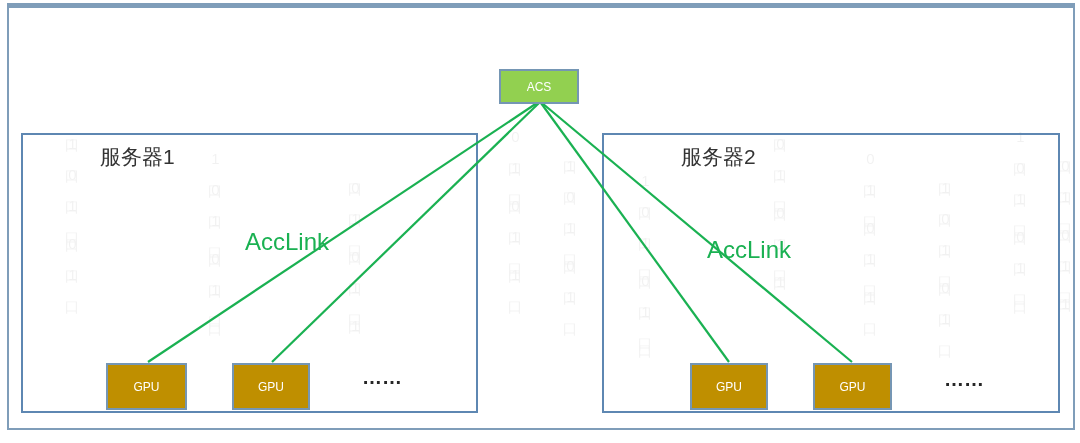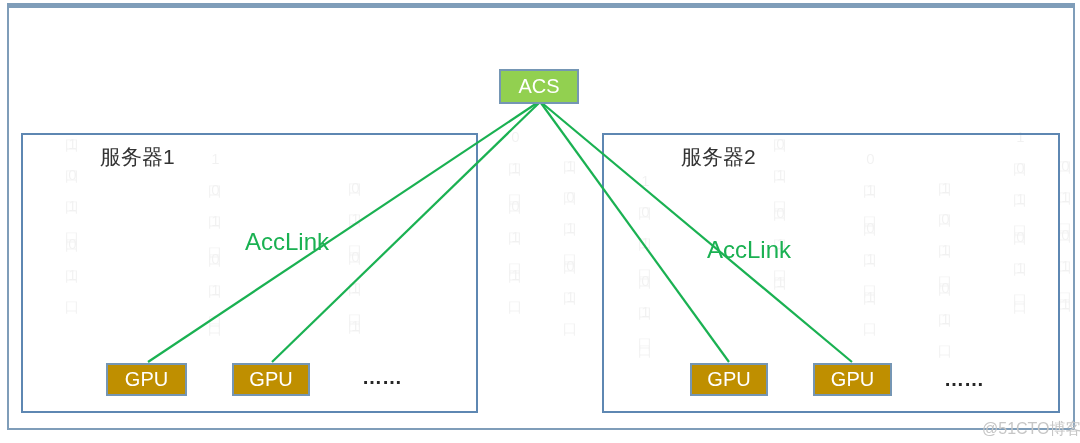--- a/index.html
+++ b/index.html
@@ -76,26 +76,26 @@
   }
   .acclink-label.a1 { left: 245px; top: 228px; }
   .acclink-label.a2 { left: 707px; top: 236px; }
 
   .node {
     position: absolute;
     display: flex;
     align-items: center;
     justify-content: center;
     color: var(--node-text);
-    font-size: 20px;
+    font-size: 12px;
     border: 2px solid var(--node-border);
     z-index: 3;
   }
   .acs-node { left: 499px; top: 69px; width: 80px; height: 35px; background: var(--acs-fill); }
-  .gpu-node { height: 33px; background: var(--gpu-fill); }
+  .gpu-node { height: 47px; background: var(--gpu-fill); }
   .gpu-node.g1 { left: 106px; top: 363px; width: 81px; }
   .gpu-node.g2 { left: 232px; top: 363px; width: 78px; }
   .gpu-node.g3 { left: 690px; top: 363px; width: 78px; }
   .gpu-node.g4 { left: 813px; top: 363px; width: 79px; }
 
   .ellipsis {
     position: absolute;
     font-size: 20px;
     font-weight: bold;
     color: #262626;
@@ -166,15 +166,14 @@
   <div class="node gpu-node g3">
     <span>GPU</span>
   </div>
   <div class="node gpu-node g4">
     <span>GPU</span>
   </div>
 
   <div class="ellipsis e1">……</div>
   <div class="ellipsis e2">……</div>
 
-  <div class="site-watermark">@51CTO博客</div>
 
 </div>
 
 </body></html>

